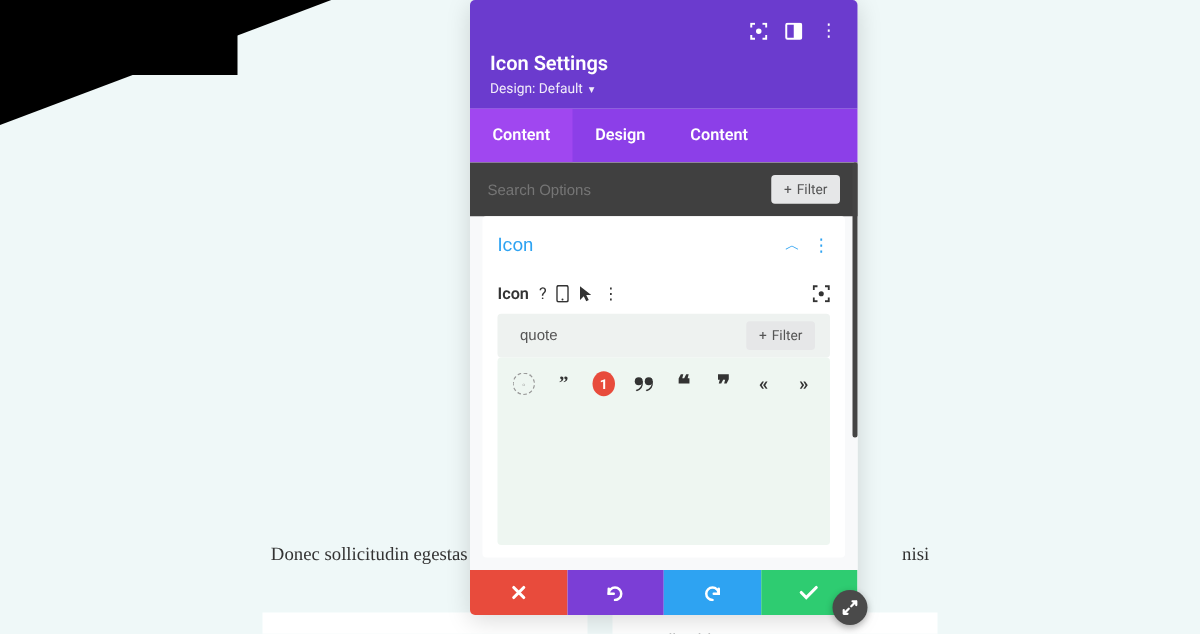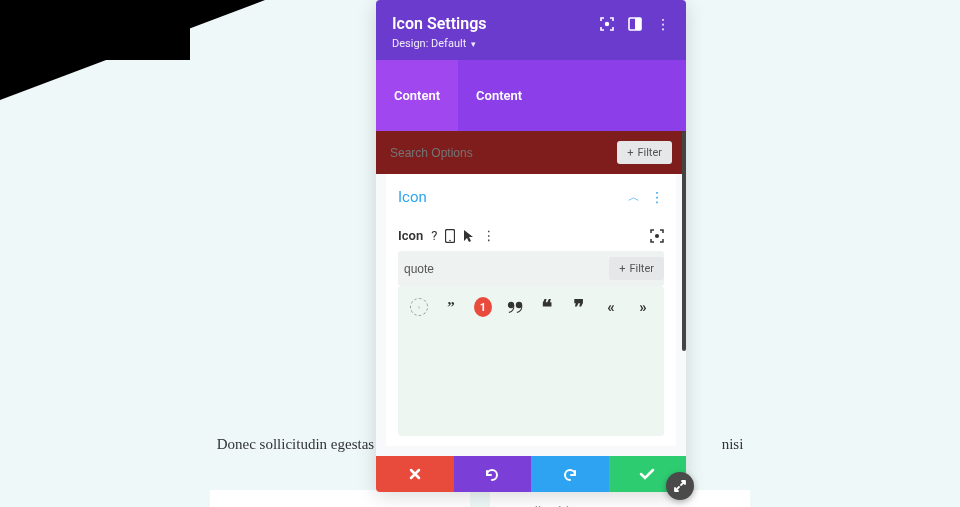--- a/index.html
+++ b/index.html
@@ -71,21 +71,21 @@
     }
     .panel-header {
       background: #6b3bce;
       color: #fff;
       padding: 14px 16px 10px 16px;
       display: flex;
       justify-content: space-between;
       align-items: flex-start;
       border-radius: 4px 4px 0 0;
     }
-    .panel-header-left { flex: 1; }
+    .panel-header-left { flex: 1; margin-top: 27px; }
     .panel-title {
       font-size: 16px;
       font-weight: 600;
     }
     .panel-preset {
       font-size: 11px;
       margin-top: 4px;
       opacity: 0.9;
     }
     .panel-preset .caret { font-size: 9px; margin-left: 2px; }
@@ -97,21 +97,21 @@
     }
     .panel-header-icons span {
       cursor: pointer;
       font-size: 14px;
     }
     .panel-tabs {
       background: #8c3fe8;
       display: flex;
     }
     .panel-tab {
-      padding: 28px 18px;
+      padding: 14px 18px;
       font-size: 13px;
       font-weight: 600;
       color: #fff;
       cursor: pointer;
     }
     .panel-tab.active {
       background: #a047f0;
     }
     .panel-body {
       background: #f8f9fa;
@@ -123,21 +123,21 @@
       top: 0;
       width: 4px;
       height: 220px;
       background: #444;
       border-radius: 2px;
     }
     .search-row {
       display: flex;
       align-items: center;
       padding: 10px 14px;
-      background: #7f1d1d;
+      background: #404040;
     }
     .search-row input {
       flex: 1;
       border: none;
       background: transparent;
       font-size: 12px;
       color: #999;
       outline: none;
     }
     .filter-btn {
@@ -199,22 +199,22 @@
     }
     .icon-row .ic { font-size: 13px; color: #333; cursor: pointer; }
     .icon-row-right {
       margin-left: auto;
       display: flex;
       gap: 8px;
       color: #333;
     }
     .icon-search-row {
       display: flex;
-      align-items: center;
-      padding: 6px 0;
+      align-items: flex-start;
+      padding: 6px 12px;
       background: #eef2f0;
       margin: 0 12px;
       border-radius: 3px;
     }
     .icon-search-row input {
       flex: 1;
       border: none;
       background: transparent;
       font-size: 12px;
       color: #555;
@@ -354,20 +354,21 @@
           <rect x="1" y="1" width="12" height="12" rx="1" fill="none" stroke="#fff" stroke-width="1.6"></rect>
           <rect x="7" y="1" width="6" height="12" fill="#fff"></rect>
         </svg>
       </span>
       <span>⋮</span>
     </div>
   </div>
 
   <div class="panel-tabs">
     <div class="panel-tab active">Content</div>
+    <div class="panel-tab">Design</div>
     <div class="panel-tab">Content</div>
   </div>
 
   <div class="panel-body">
     <div class="scroll-indicator"></div>
 
     <div class="search-row">
       <input type="text" placeholder="Search Options" style="">
       <div class="filter-btn">
         <span>+</span>

